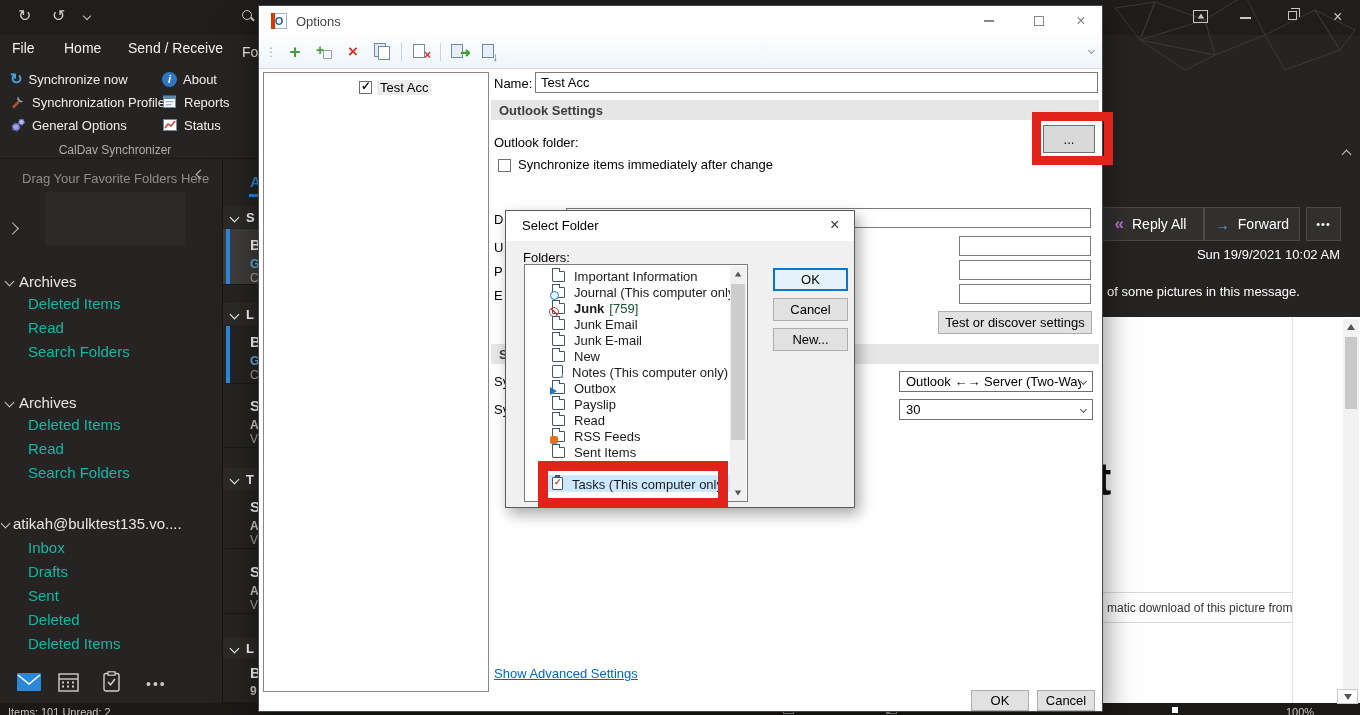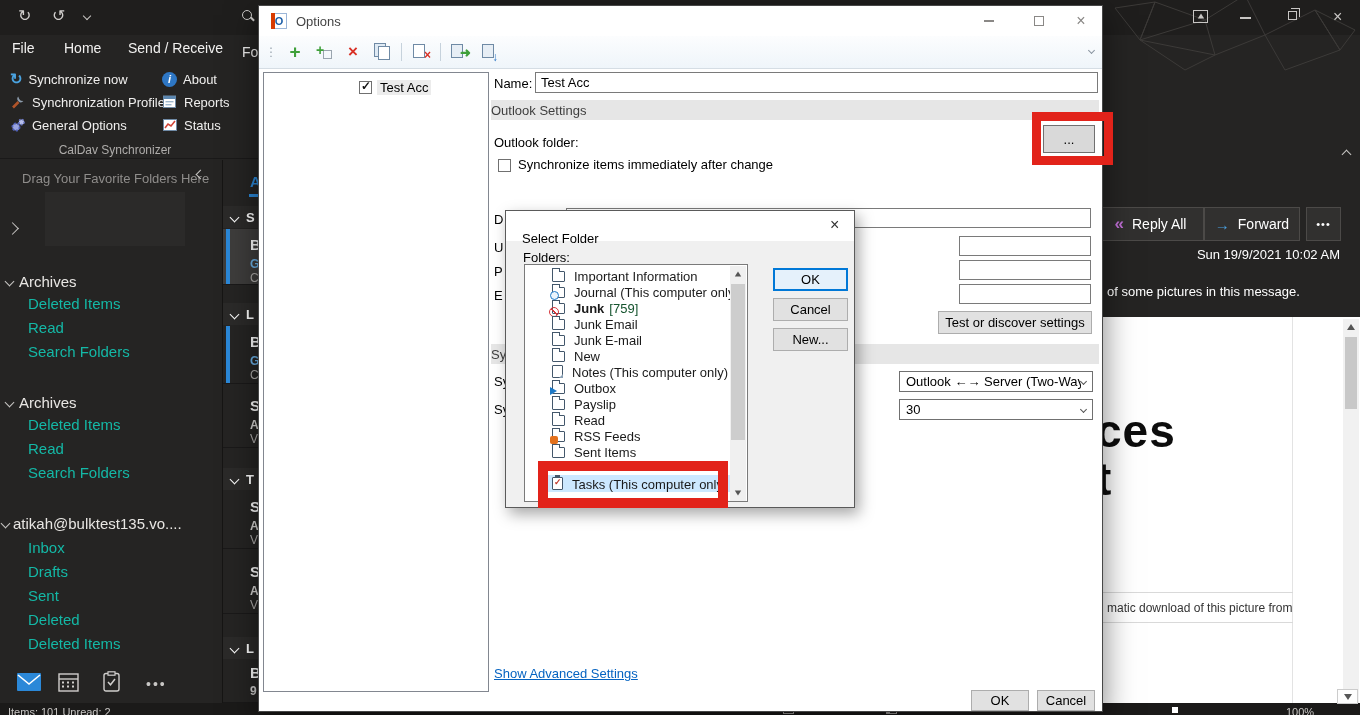--- a/index.html
+++ b/index.html
@@ -12,21 +12,21 @@
   .cv { display:inline-block; width:7px; height:7px; border-right:1.6px solid currentColor; border-bottom:1.6px solid currentColor; }
   .cv-d { transform:rotate(45deg); }
   .cv-u { transform:rotate(-135deg); }
   .cv-l { transform:rotate(135deg); }
   .tri-u { width:0;height:0;border-left:4px solid transparent;border-right:4px solid transparent;border-bottom:6px solid #555; }
   .tri-d { width:0;height:0;border-left:4px solid transparent;border-right:4px solid transparent;border-top:6px solid #555; }
   .tin { border:1px solid #7a7a7a; background:#fff; font-size:13px; color:#000; display:flex; align-items:center; padding:0 5px; white-space:nowrap; overflow:hidden; }
   .dd  { border:1px solid #707070; background:#fff; font-size:13px; color:#000; display:flex; align-items:center; justify-content:space-between; padding:0 6px; }
   .wbtn { background:#e1e1e1; border:1px solid #adadad; color:#000; font-size:13px; display:flex; align-items:center; justify-content:center; }
   .wbtn.def { background:#e5f1fb; border:1px solid #0078d7; box-shadow:inset 0 0 0 1px #0078d7; }
-  .sechdr { background:#e6e6e6; color:#3e3e3e; font-weight:normal; font-size:13px; display:flex; align-items:center; padding-left:0; }
+  .sechdr { background:#e6e6e6; color:#3e3e3e; font-weight:bold; font-size:13px; display:flex; align-items:center; padding-left:8px; }
   .cb { width:13px; height:13px; border:1px solid #707070; background:#fff; position:relative; display:inline-block; }
   .cb.on::after { content:"✓"; position:absolute; left:1px; top:-3px; font-size:12px; font-weight:bold; color:#111; }
 
   
   .titlebar { left:0; top:0; width:1360px; height:35px; background:#1f1e1d; }
   .qat-ic { color:#d0cecc; font-size:16px; line-height:1; }
   .tab { color:#f2f1f0; font-size:14px; }
   .rib-label { color:#f0efee; font-size:13px; margin-left:6px; white-space:nowrap; }
   .rib-item { display:flex; align-items:center; height:20px; }
   .grp-label { color:#aeacaa; font-size:12px; text-align:center; }
@@ -297,21 +297,20 @@
     <span>Forward</span>
   </div>
   <div class="rp-btn" style="left:1306px;width:35px">
     <span style="font-size:11px;letter-spacing:1px">•••</span>
   </div>
   <div class="abs" style="left:1110px;top:247px;width:230px;text-align:right;color:#fff;font-size:13px">Sun 19/9/2021 10:02 AM</div>
   <div class="abs" style="left:1107px;top:284px;color:#fff;font-size:13px;white-space:nowrap">of some pictures in this message.</div>
 
   <div class="abs" style="left:1103px;top:317px;width:257px;height:386px;background:#fff"></div>
   <div class="abs" style="left:1292px;top:317px;height:386px;border-left:1px solid #e3e3e3"></div>
-  <span class="abs biggy" style="left:1096px;top:404px">ces</span>
   <span class="abs biggy" style="left:1096px;top:452px">t</span>
   <div class="abs" style="left:1103px;top:592px;width:190px;height:31px;border-top:1px solid #d9d9d9;border-bottom:1px solid #d9d9d9">
     <span class="abs" style="left:4px;top:8px;font-size:12px;color:#333;white-space:nowrap">matic download of this picture from</span>
   </div>
   
   <div class="abs" style="left:1343px;top:319px;width:16px;height:384px;background:#f1f1f1">
     <span class="abs tri-u" style="left:4px;top:5px"></span>
     <div class="abs" style="left:2px;top:18px;width:12px;height:72px;background:#c8c8c8"></div>
   </div>
   <div class="abs" style="left:1337px;top:689px;width:21px;height:15px;background:#fdfdfd;border:1px solid #ccc;display:flex;align-items:center;justify-content:center">
@@ -410,21 +409,21 @@
 
     <span class="abs linklike" style="left:235px;top:660px">Show Advanced Settings</span>
 
     <div class="wbtn abs" style="left:712px;top:684px;width:58px;height:21px">OK</div>
     <div class="wbtn abs" style="left:778px;top:684px;width:58px;height:21px">Cancel</div>
   </div>
 
   
   <div class="abs sfdlg">
     <div class="abs" style="left:0;top:0;width:100%;height:30px;background:#fff">
-      <span class="abs" style="left:16px;top:20px;font-size:13px;color:#000">Select Folder</span>
+      <span class="abs" style="left:16px;top:7px;font-size:13px;color:#000">Select Folder</span>
       <span class="abs" style="left:324px;top:5px;font-size:16px;color:#333">×</span>
     </div>
     <span class="abs" style="left:17px;top:39px;font-size:13px;color:#000">Folders:</span>
 
     <div class="sf-list">
       <div class="sf-row" style="top:3px">
           <span class="fico"></span>
           <span class="lab">Important Information</span>
         </div>
       <div class="sf-row" style="top:19px">

